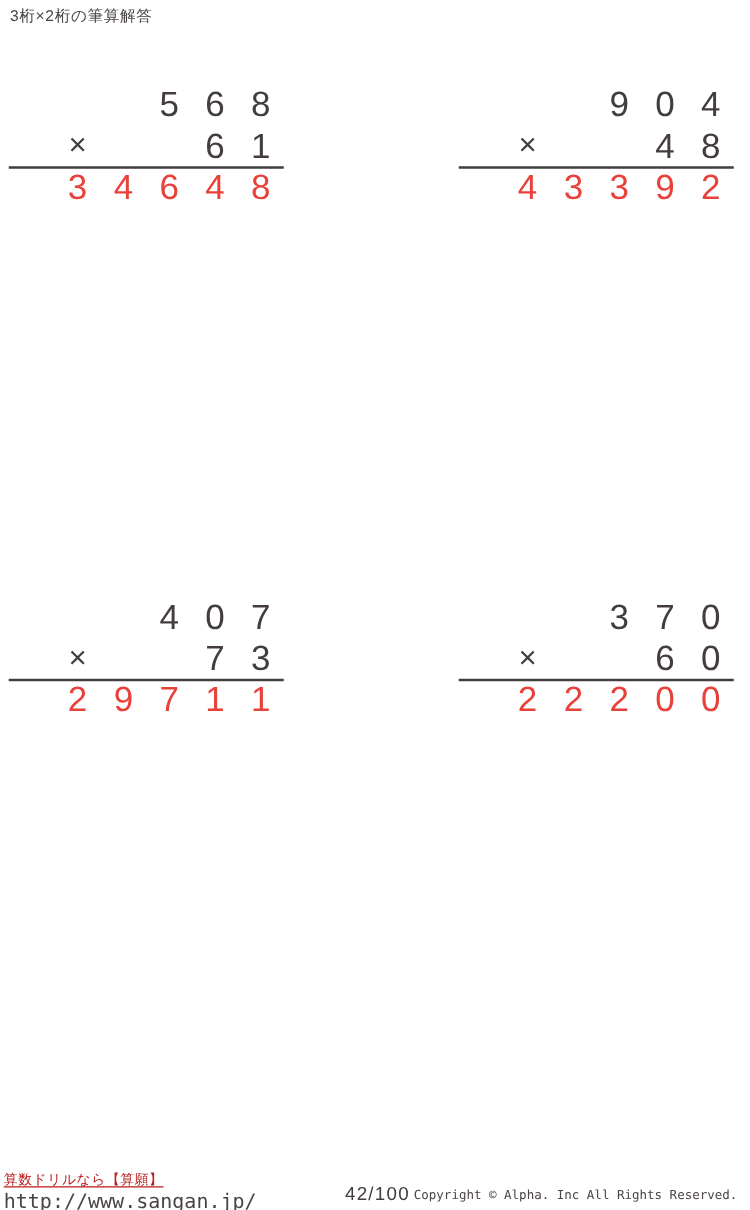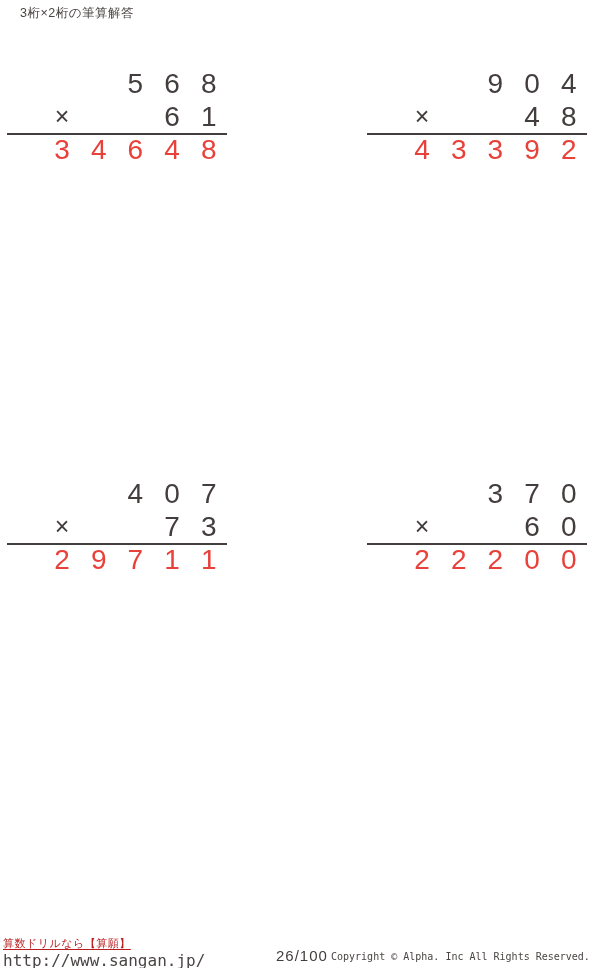--- a/index.html
+++ b/index.html
@@ -6,21 +6,21 @@
   html,body { background:#ffffff; }
   body {
     position:relative;
     width:600px; height:968px;
     font-family:"Liberation Sans", sans-serif;
     color:#433e3d;
     overflow:hidden;
   }
   .page-title {
     position:absolute; left:8px; top:5px;
-    font-size:12.5px; letter-spacing:0.5px; color:#4a4544;margin-left:12px;
+    font-size:12.5px; letter-spacing:0.5px; color:#4a4544;
   }
   .problem { position:absolute; width:220px; }
   .digit-row {
     display:flex; justify-content:flex-end; align-items:center;
     height:32.5px;
   }
   .cell {
     width:36.66px; text-align:center;
     font-size:28px; line-height:1; color:#433e3d;
     font-weight:400;
@@ -154,14 +154,14 @@
       <span class="cell">2</span>
       <span class="cell">2</span>
       <span class="cell">2</span>
       <span class="cell">0</span>
       <span class="cell">0</span>
     </div>
 </div>
 
 <a class="footer-site" href="#">算数ドリルなら【算願】</a>
 <a class="footer-url" href="#">http://www.sangan.jp/</a>
-<div class="page-number">26/100</div>
+<div class="page-number">42/100</div>
 <div class="copyright">Copyright © Alpha. Inc All Rights Reserved.</div>
 
 </body></html>

